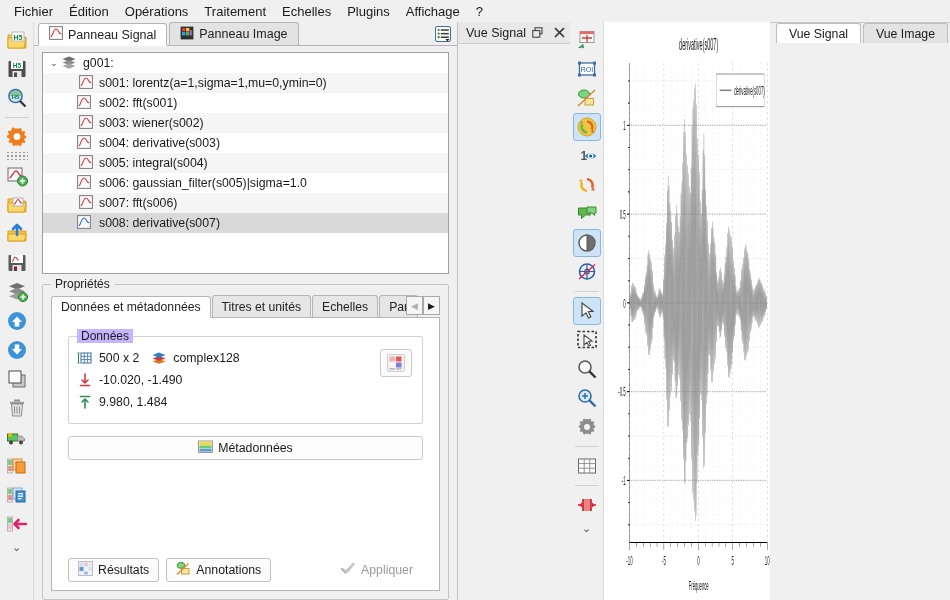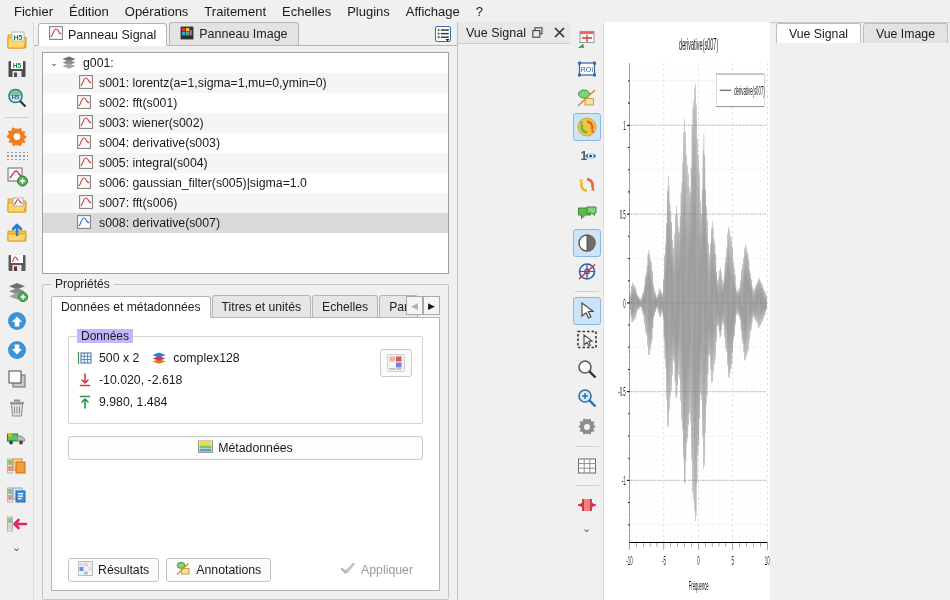--- a/index.html
+++ b/index.html
@@ -650,21 +650,21 @@
             <span>complex128</span>
           </div>
 
           <div class="data-line">
             <span class="ico">
               <svg width="16" height="16" viewBox="0 0 16 16">
                 <path d="M8 2v9M5 8l3 3 3-3" stroke="#d03a3a" stroke-width="1.6" fill="none" stroke-linecap="round" stroke-linejoin="round"></path>
                 <path d="M3.5 13.5h9" stroke="#d03a3a" stroke-width="1.6" stroke-linecap="round"></path>
               </svg>
             </span>
-            <span>-10.020, -2.618</span>
+            <span>-10.020, -1.490</span>
           </div>
 
           <div class="data-line">
             <span class="ico">
               <svg width="16" height="16" viewBox="0 0 16 16">
                 <path d="M8 14V5M5 8l3-3 3 3" stroke="#2f8f4e" stroke-width="1.6" fill="none" stroke-linecap="round" stroke-linejoin="round"></path>
                 <path d="M3.5 2.5h9" stroke="#2f8f4e" stroke-width="1.6" stroke-linecap="round"></path>
               </svg>
             </span>
             <span>9.980, 1.484</span>

